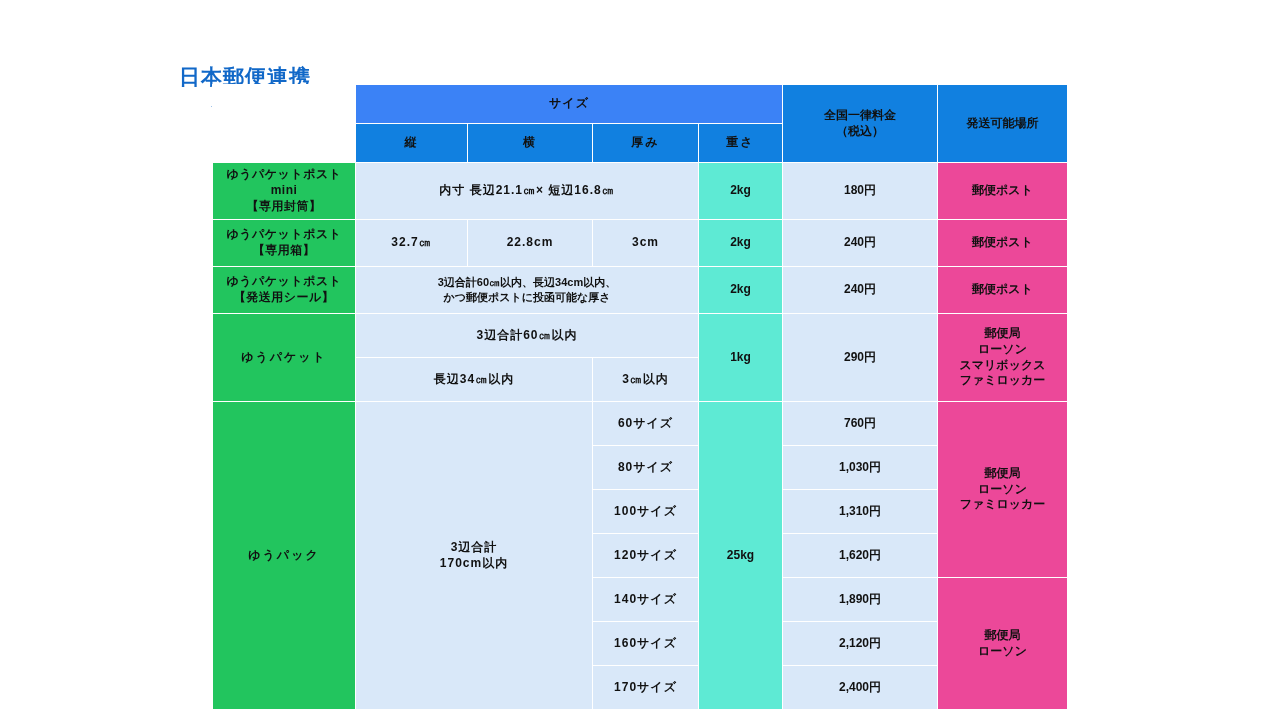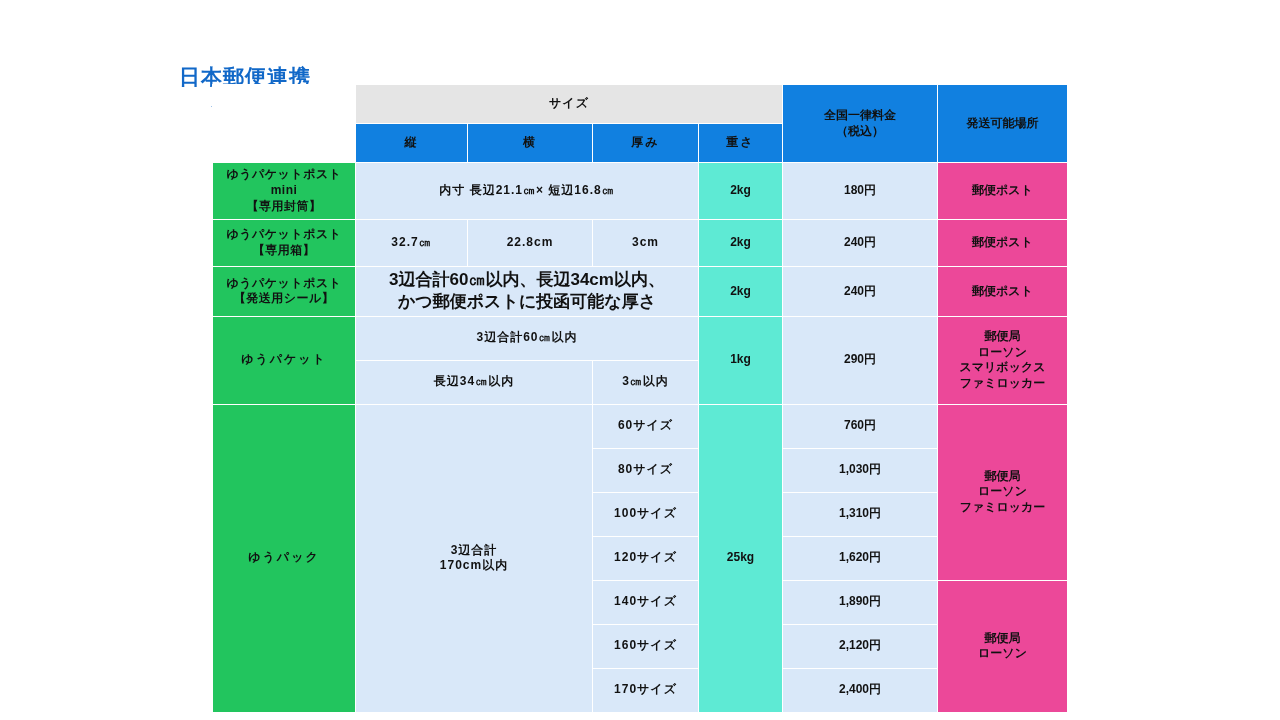--- a/index.html
+++ b/index.html
@@ -45,21 +45,21 @@
     padding: 2px 3px;
     text-align: center;
     vertical-align: middle;
     font-size: 12px;
     font-weight: bold;
     color: #111111;
     line-height: 1.32;
   }
   
   .hdr {
-    background: #e5e5e5;
+    background: #3b82f6;
     color: #ffffff;
     font-size: 13.5px;
     font-weight: bold;
     letter-spacing: 1px;
   }
   .hdr-sub {
     background: #1180e0;
     color: #ffffff;
     font-size: 13px;
     font-weight: bold;
@@ -162,21 +162,21 @@
           <td class="cell-sz">22.8cm</td>
           <td class="cell-sz">3cm</td>
           <td class="cell-wt">2kg</td>
           <td class="cell-price">240円</td>
           <td class="cell-place multiline">郵便ポスト</td>
         </tr>
 
         <tr>
           <td class="rowlab multiline" style="height:42px">ゆうパケットポスト
 【発送用シール】</td>
-          <td class="cell-sz multiline" colspan="3" style="font-size:17px;letter-spacing:0">3辺合計60㎝以内、長辺34cm以内、
+          <td class="cell-sz multiline" colspan="3" style="font-size:11px;letter-spacing:0">3辺合計60㎝以内、長辺34cm以内、
 かつ郵便ポストに投函可能な厚さ</td>
           <td class="cell-wt">2kg</td>
           <td class="cell-price">240円</td>
           <td class="cell-place multiline">郵便ポスト</td>
         </tr>
 
         <tr>
           <td class="rowlab rowlab-lg" rowspan="2">ゆうパケット</td>
           <td class="cell-sz" colspan="3" style="height:39px">3辺合計60㎝以内</td>
           <td class="cell-wt" rowspan="2">1kg</td>

